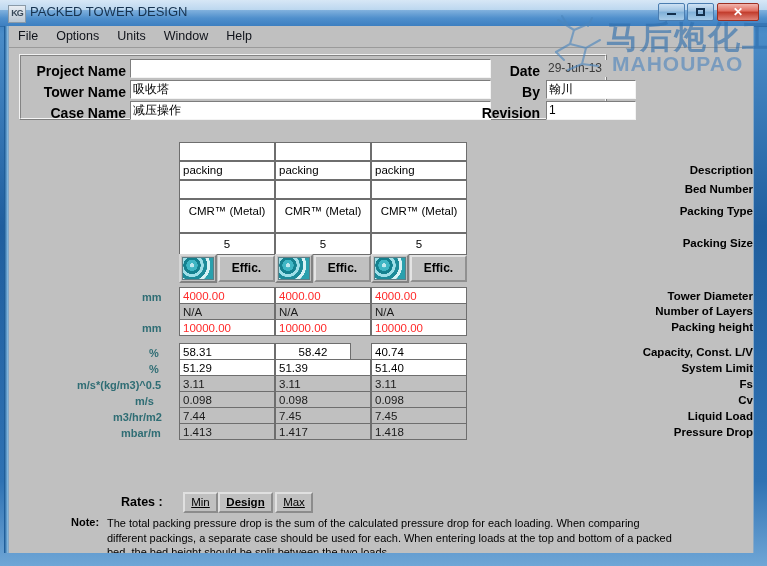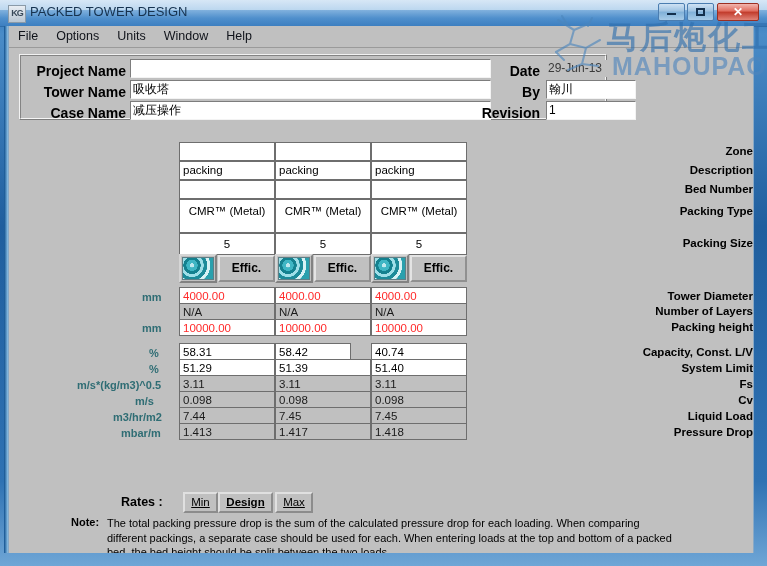--- a/index.html
+++ b/index.html
@@ -128,21 +128,21 @@
 
   
   #note-label{position:absolute;left:62px;top:490px;font-size:11px;font-weight:bold;color:#000;}
   #note-text{position:absolute;left:98px;top:490px;width:565px;
     font-size:11px;color:#000;line-height:14.5px;text-align:left;}
 
   
   #wm{position:absolute;left:540px;top:6px;width:227px;height:96px;pointer-events:none;opacity:.62;}
   #wm-cn{position:absolute;left:66px;top:10px;font-size:32px;font-weight:bold;color:#2f6fae;
     letter-spacing:2px;white-space:nowrap;font-family:"DejaVu Sans",sans-serif;}
-  #wm-en{position:absolute;left:72px;top:46px;font-size:25px;font-weight:bold;color:#4f86bd;
+  #wm-en{position:absolute;left:72px;top:46px;font-size:21px;font-weight:bold;color:#4f86bd;
     letter-spacing:1px;white-space:nowrap;}
   #wm-horse{position:absolute;left:8px;top:8px;width:64px;height:60px;}
 </style>
 </head>
 <body>
 
 <div id="window">
 
   <div id="titlebar">
     <div id="title-icon">KG</div>
@@ -189,21 +189,20 @@
     <div class="lbl" style="left:478px;top:58px;width:53px;">By</div>
     <div class="tfield" style="left:537px;top:54px;width:90px;height:19px;">翰川</div>
 
     <div class="lbl" style="left:470px;top:79px;width:61px;">Revision</div>
     <div class="tfield" style="left:537px;top:75px;width:90px;height:19px;">1</div>
 
     <div class="colhdr" style="left:170px;">Load 1</div>
     <div class="colhdr" style="left:266px;">Load 2</div>
     <div class="colhdr" style="left:362px;">Load 3</div>
 
-    <div class="rowlabel" style="top:119px;width:164px;">Zone</div>
     <div class="cell" style="left:170px;top:116px;width:96px;height:19px;"></div>
     <div class="cell" style="left:266px;top:116px;width:96px;height:19px;"></div>
     <div class="cell" style="left:362px;top:116px;width:96px;height:19px;"></div>
 
     <div class="rowlabel" style="top:138px;width:164px;">Description</div>
     <div class="cell" style="left:170px;top:135px;width:96px;height:19px;">packing</div>
     <div class="cell" style="left:266px;top:135px;width:96px;height:19px;">packing</div>
     <div class="cell" style="left:362px;top:135px;width:96px;height:19px;">packing</div>
 
     <div class="rowlabel" style="top:157px;width:164px;">Bed Number</div>
@@ -250,21 +249,21 @@
 
     <div class="rowlabel" style="top:295px;width:124px;">Packing height</div>
     <div class="unit" style="left:133px;top:296px;">mm</div>
     <div class="cell red" style="left:170px;top:293px;width:96px;height:17px;">10000.00</div>
     <div class="cell red" style="left:266px;top:293px;width:96px;height:17px;">10000.00</div>
     <div class="cell red" style="left:362px;top:293px;width:96px;height:17px;">10000.00</div>
 
     <div class="rowlabel" style="top:320px;width:118px;">Capacity, Const. L/V</div>
     <div class="unit" style="left:140px;top:321px;">%</div>
     <div class="cell" style="left:170px;top:317px;width:96px;height:17px;">58.31</div>
-    <div class="cell" style="left:266px;top:317px;width:76px;height:17px;">58.42</div>
+    <div class="cell" style="left:266px;top:317px;width:76px;height:17px;text-align:center;">58.42</div>
     <div class="cell" style="left:362px;top:317px;width:96px;height:17px;">40.74</div>
 
     <div class="rowlabel" style="top:336px;width:118px;">System Limit</div>
     <div class="unit" style="left:140px;top:337px;">%</div>
     <div class="cell" style="left:170px;top:333px;width:96px;height:17px;">51.29</div>
     <div class="cell" style="left:266px;top:333px;width:96px;height:17px;">51.39</div>
     <div class="cell" style="left:362px;top:333px;width:96px;height:17px;">51.40</div>
 
     <div class="rowlabel" style="top:352px;width:60px;">Fs</div>
     <div class="unit" style="left:68px;top:353px;">m/s*(kg/m3)^0.5</div>

